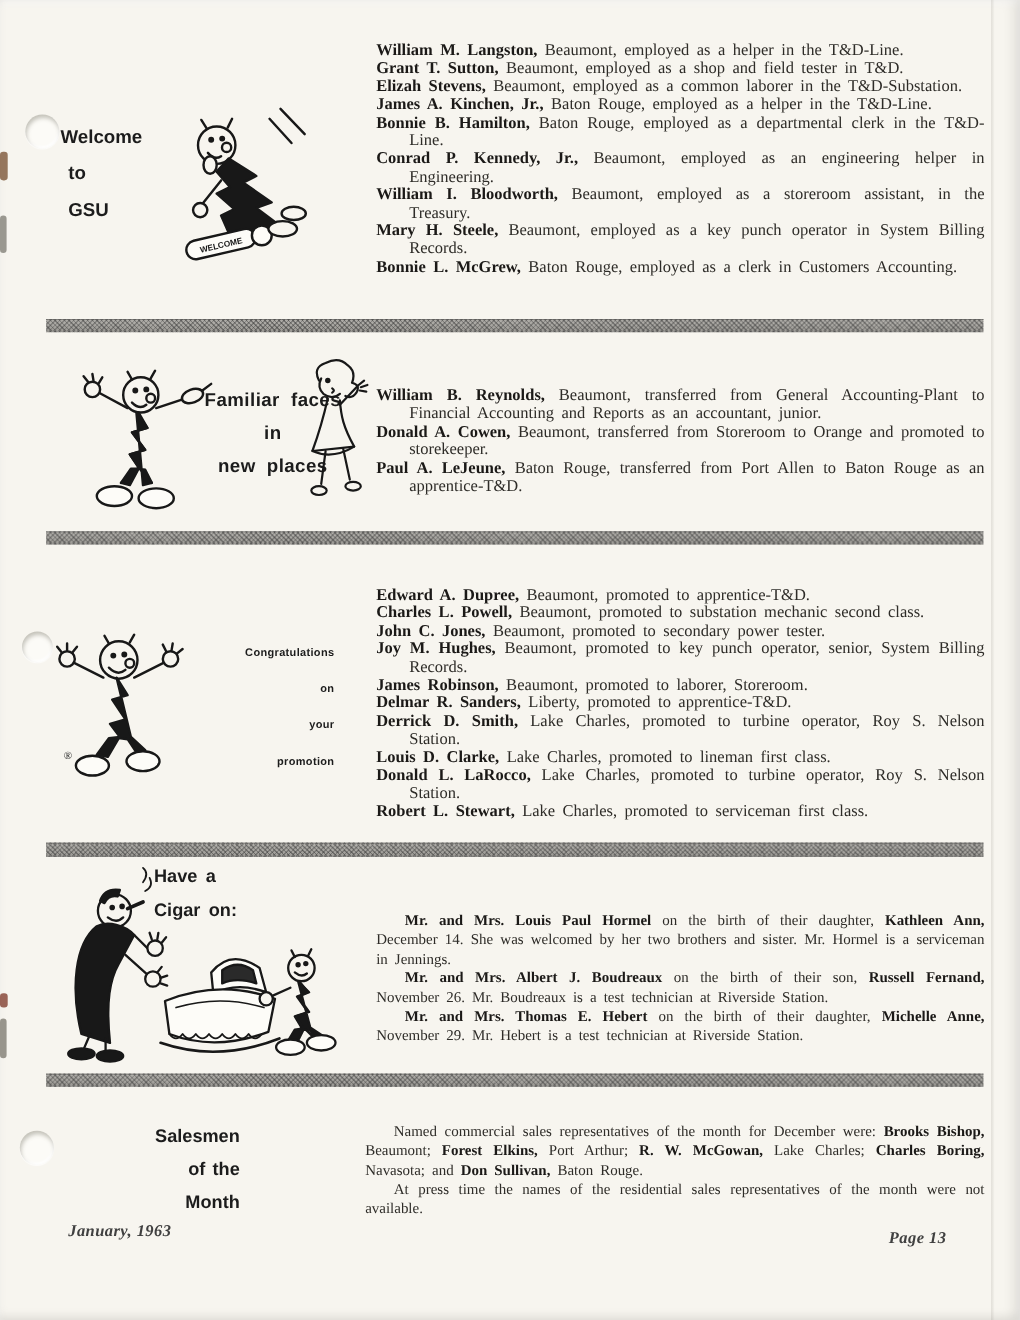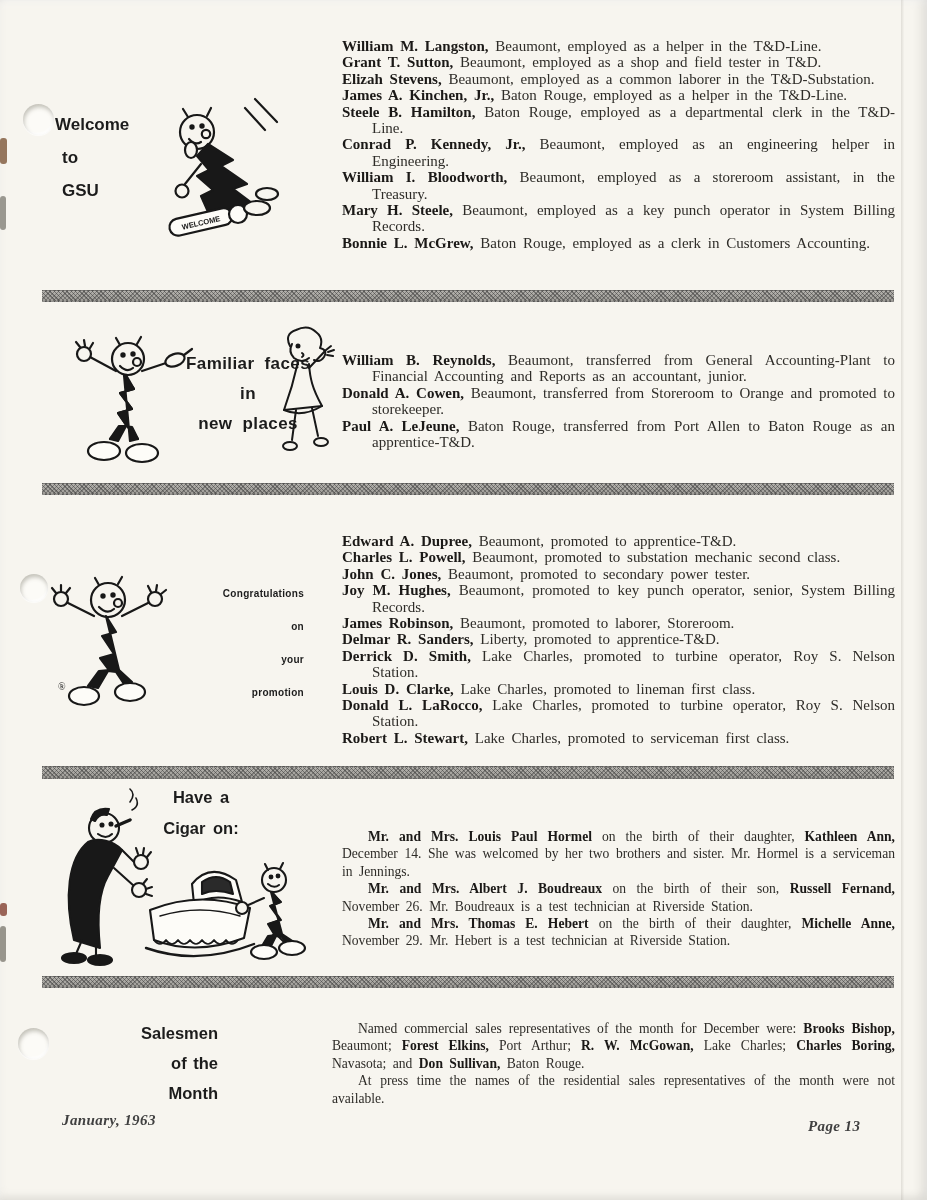--- a/index.html
+++ b/index.html
@@ -21,21 +21,21 @@
       repeating-linear-gradient(-45deg, rgba(55,55,55,.40) 0 1px, rgba(0,0,0,0) 1px 3px),
       linear-gradient(#b3b1ac,#9d9b96);
     border-top:1px solid rgba(70,70,70,.35);border-bottom:1px solid rgba(70,70,70,.3);}
   
   .h{position:absolute;font-family:"Liberation Sans",sans-serif;font-weight:700;color:#1c1c1c;}
   .h div{white-space:nowrap;}
   .welcome-h{left:55px;top:108px;font-size:17px;line-height:33px;}
   .welcome-h .ind{padding-left:7px;}
   .familiar-h{left:150px;top:349px;width:196px;font-size:17px;line-height:30px;text-align:center;word-spacing:5px;letter-spacing:.4px;}
   .congrats-h{left:154px;top:577px;width:150px;font-size:10px;line-height:33px;text-align:right;word-spacing:3px;letter-spacing:.3px;}
-  .cigar-h{left:140px;top:782px;width:122px;font-size:16.5px;line-height:31px;text-align:center;word-spacing:3px;}
+  .cigar-h{left:140px;top:782px;width:122px;font-size:16.5px;line-height:31px;text-align:left;word-spacing:3px;}
   .salesmen-h{left:112px;top:1018px;width:106px;font-size:16.5px;line-height:30px;text-align:right;word-spacing:2px;}
   
   .textcol{position:absolute;left:342px;width:553px;font-size:15px;line-height:16.4px;text-align:justify;word-spacing:3px;}
   .entry{margin:0;padding-left:30px;text-indent:-30px;}
   .b{font-weight:700;color:#1b1917;}
   .paras{line-height:17.4px;font-size:13.6px;}
   .paras p{margin:0;text-indent:26px;}
   
   .foot{position:absolute;font-family:"Liberation Serif",serif;font-style:italic;font-weight:700;font-size:15px;color:#404040;letter-spacing:.4px;}
   .illo{position:absolute;}
@@ -82,21 +82,21 @@
       <ellipse cx="112" cy="116" rx="13" ry="7" fill="#f7f5ef"></ellipse>
       <ellipse cx="122" cy="102" rx="11" ry="6" fill="#f7f5ef"></ellipse>
     </svg>
   </div>
 
   <div class="textcol" style="top:38px;">
     <p class="entry"><span class="b">William M. Langston,</span><span> Beaumont, employed as a helper in the T&amp;D-Line.</span></p>
     <p class="entry"><span class="b">Grant T. Sutton,</span><span> Beaumont, employed as a shop and field tester in T&amp;D.</span></p>
     <p class="entry"><span class="b">Elizah Stevens,</span><span> Beaumont, employed as a common laborer in the T&amp;D-Substation.</span></p>
     <p class="entry"><span class="b">James A. Kinchen, Jr.,</span><span> Baton Rouge, employed as a helper in the T&amp;D-Line.</span></p>
-    <p class="entry"><span class="b">Steele B. Hamilton,</span><span> Baton Rouge, employed as a departmental clerk in the T&amp;D-Line.</span></p>
+    <p class="entry"><span class="b">Bonnie B. Hamilton,</span><span> Baton Rouge, employed as a departmental clerk in the T&amp;D-Line.</span></p>
     <p class="entry"><span class="b">Conrad P. Kennedy, Jr.,</span><span> Beaumont, employed as an engineering helper in Engineering.</span></p>
     <p class="entry"><span class="b">William I. Bloodworth,</span><span> Beaumont, employed as a storeroom assistant, in the Treasury.</span></p>
     <p class="entry"><span class="b">Mary H. Steele,</span><span> Beaumont, employed as a key punch operator in System Billing Records.</span></p>
     <p class="entry"><span class="b">Bonnie L. McGrew,</span><span> Baton Rouge, employed as a clerk in Customers Accounting.</span></p>
   </div>
 
   <div class="rule" style="top:290px;"></div>
 
   <div class="illo" style="left:48px;top:327px;">
     <svg width="152" height="142" viewBox="0 0 152 142" fill="none" stroke="#181818" stroke-width="2.2" stroke-linecap="round" stroke-linejoin="round">

